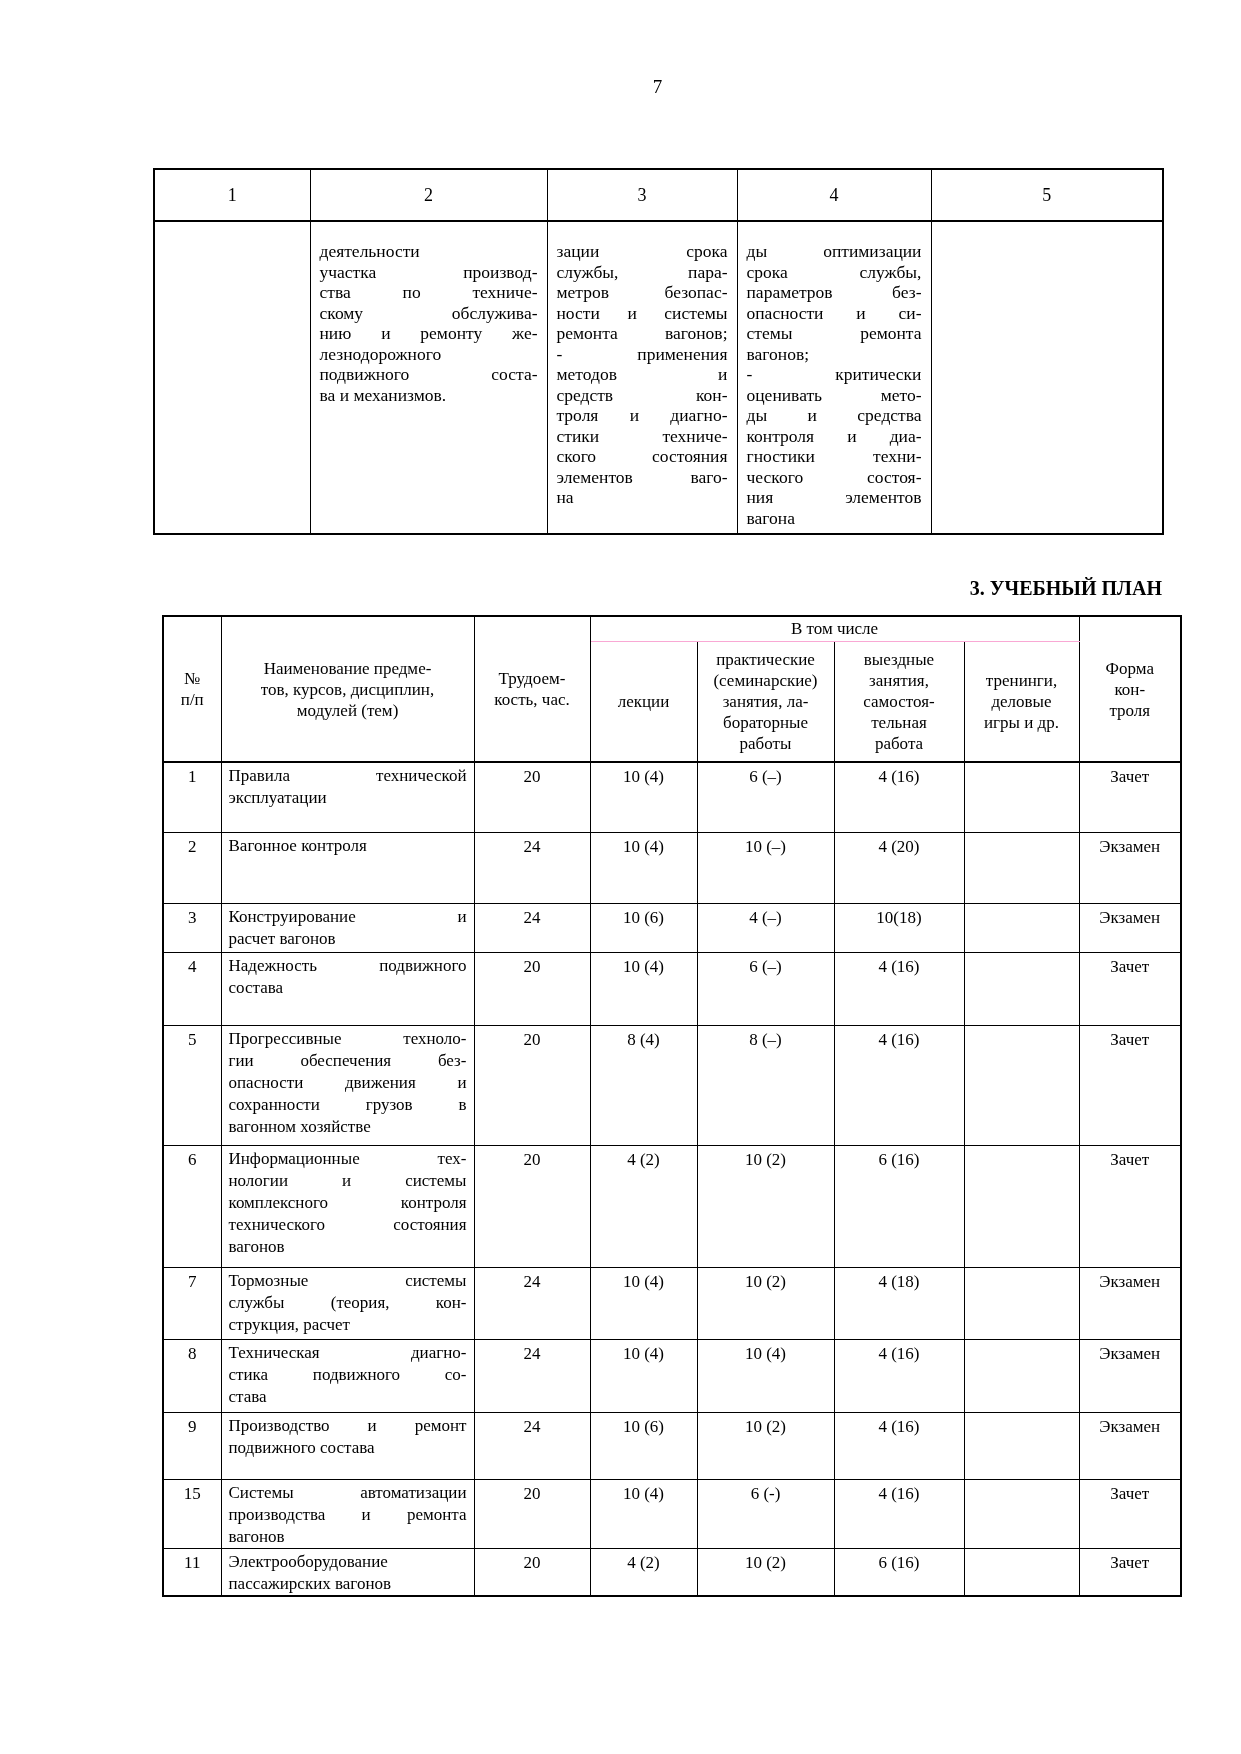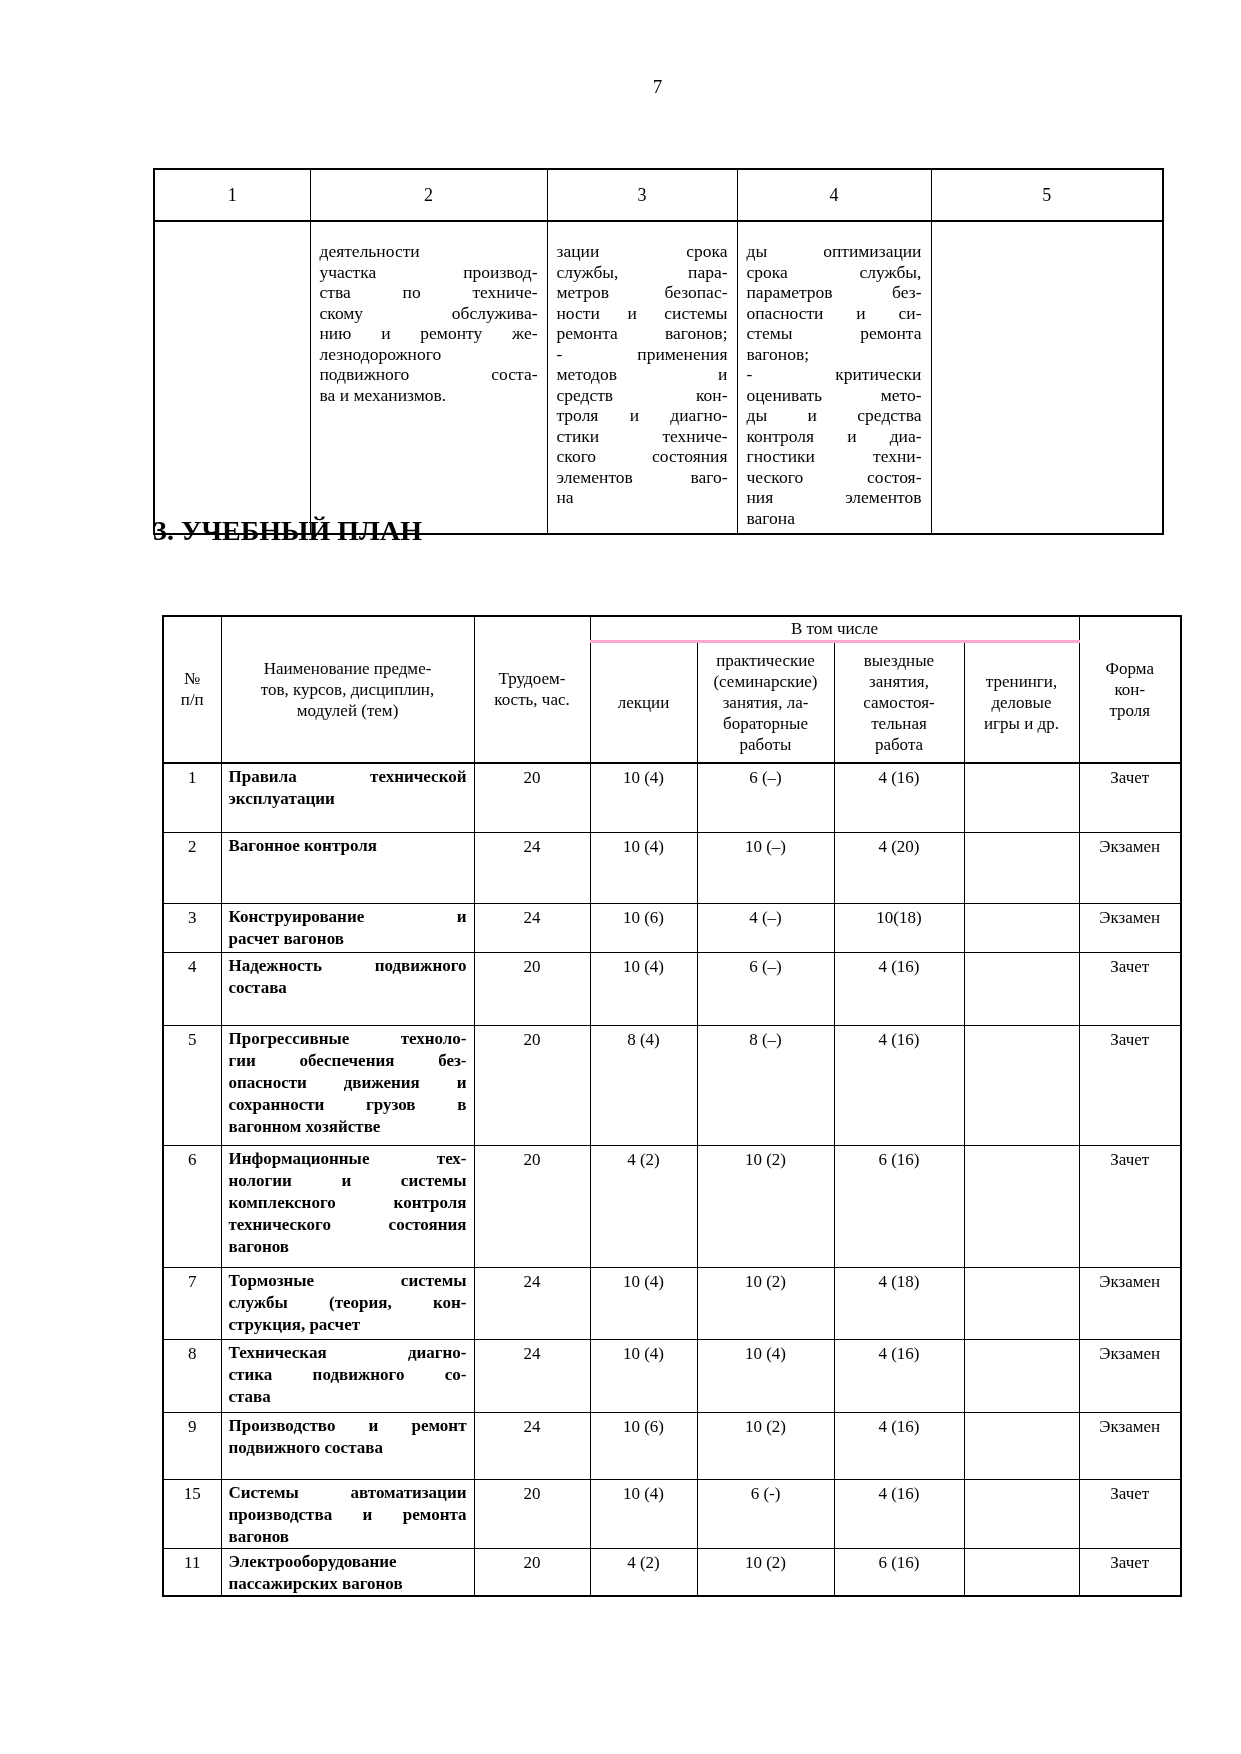--- a/index.html
+++ b/index.html
@@ -23,42 +23,42 @@
     height:48px;text-align:center;vertical-align:middle;
     font-size:18px;border-bottom:2px solid #000;
   }
   .ttable tbody td{
     height:292px;padding:19px 9px 0 9px;
     font-size:17.5px;line-height:20.5px;
   }
 
   
   .heading{
-    position:absolute;left:153px;top:515px;width:1009px;margin:0;
-    text-align:left;font-size:28px;font-weight:bold;
+    position:absolute;left:153px;top:577px;width:1009px;margin:0;
+    text-align:right;font-size:20px;font-weight:bold;
   }
 
   
   .ptable{position:absolute;left:162px;top:615px;width:1018px;border:2px solid #000;}
   .ptable td{border:1px solid #000;overflow:hidden;}
   .ptable thead td{
     text-align:center;vertical-align:middle;
     font-size:17px;line-height:21px;padding:1px 3px;
     border-bottom:2px solid #000;
   }
   .ptable thead tr.h1{height:25px;}
   .ptable thead tr.h2{height:121px;}
-  .ptable thead td.grp{border-bottom:3px solid #f9a8d4;}
+  .ptable thead td.grp{border-bottom:1px solid #f9a8d4;}
   .ptable tbody td{
     vertical-align:top;font-size:17px;line-height:22px;
     padding:3px 6px 0 6px;
   }
   .ptable tbody td.num,
   .ptable tbody td.val{text-align:center;padding:3px 2px 0 2px;}
-  .ptable tbody td.name{padding:2px 7px 0 7px;font-weight:bold;}
+  .ptable tbody td.name{padding:2px 7px 0 7px;}
 
   
   .jl{text-align:justify;text-align-last:justify;}
   .ll{text-align:left;}
 </style>
 </head>
 <body>
 
 <div class="pagenum">7</div>
 

